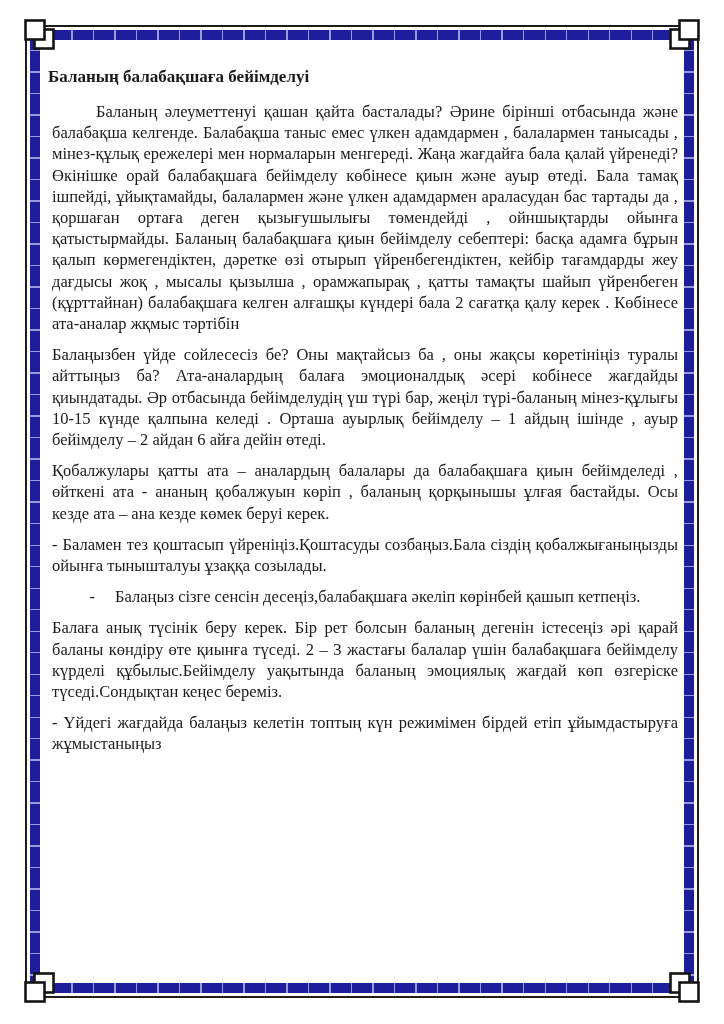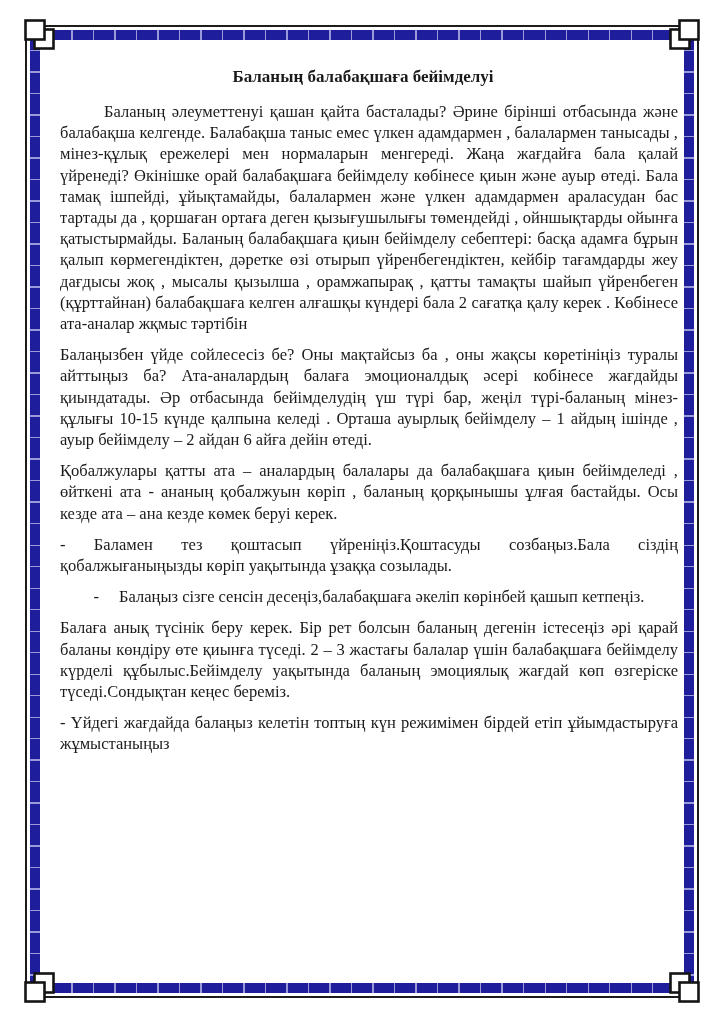--- a/index.html
+++ b/index.html
@@ -47,25 +47,25 @@
   .content {
     position: absolute;
     left: 48px; right: 46px; top: 66px;
     font-size: 16.5px;
     line-height: 21.2px;
     text-align: justify;
   }
   .doc-title {
     font-size: 17px;
     font-weight: bold;
-    text-align: center;
+    text-align: left;
     margin: 0 0 14px 0;
     line-height: 21px;
   }
-  .content p { margin: 0 0 10px 12px; }
+  .content p { margin: 0 0 10px 4px; }
   .para-indent { text-indent: 44px; }
   .bullet .marker { white-space: pre; }
   .bullet.tabbed { text-align: center; }
   .bullet.tabbed .marker { margin-right: 20px; }
 </style>
 </head>
 <body>
 
 <div class="page">
 
@@ -96,21 +96,21 @@
     <h1 class="doc-title">Баланың балабақшаға бейімделуі</h1>
 
     <p class="para-indent">Баланың әлеуметтенуі қашан қайта басталады? Әрине бірінші отбасында және балабақша келгенде. Балабақша таныс емес үлкен адамдармен , балалармен танысады , мінез-құлық ережелері мен нормаларын менгереді. Жаңа жағдайға бала қалай үйренеді? Өкінішке орай балабақшаға бейімделу көбінесе қиын және ауыр өтеді. Бала тамақ ішпейді, ұйықтамайды, балалармен және үлкен адамдармен араласудан бас тартады да , қоршаған ортаға деген қызығушылығы төмендейді , ойншықтарды ойынға қатыстырмайды. Баланың балабақшаға қиын бейімделу себептері: басқа адамға бұрын қалып көрмегендіктен, дәретке өзі отырып үйренбегендіктен, кейбір тағамдарды жеу дағдысы жоқ , мысалы қызылша , орамжапырақ , қатты тамақты шайып үйренбеген (құрттайнан) балабақшаға келген алғашқы күндері бала 2 сағатқа қалу керек . Көбінесе ата-аналар жқмыс тәртібін</p>
 
 
     <p>Балаңызбен үйде сойлесесіз бе? Оны мақтайсыз ба , оны жақсы көретініңіз туралы айттыңыз ба? Ата-аналардың балаға эмоционалдық әсері кобінесе жағдайды қиындатады. Әр отбасында бейімделудің үш түрі бар, жеңіл түрі-баланың мінез-құлығы 10-15 күнде қалпына келеді . Орташа ауырлық бейімделу – 1 айдың ішінде , ауыр бейімделу – 2 айдан 6 айға дейін өтеді.</p>
 
     <p>Қобалжулары қатты ата – аналардың балалары да балабақшаға қиын бейімделеді , өйткені ата - ананың қобалжуын көріп , баланың қорқынышы ұлғая бастайды. Осы кезде ата – ана кезде көмек беруі керек.</p>
 
 
-    <p class="bullet"><span class="marker">-</span> <span>Баламен тез қоштасып үйреніңіз.Қоштасуды созбаңыз.Бала сіздің қобалжығаныңызды көріп уақытында ұзаққа созылады.</span></p>
+    <p class="bullet"><span class="marker">-</span> <span>Баламен тез қоштасып үйреніңіз.Қоштасуды созбаңыз.Бала сіздің қобалжығаныңызды ойынға тынышталуы ұзаққа созылады.</span></p>
 
     <p class="bullet tabbed"><span class="marker">-</span><span>Балаңыз сізге сенсін десеңіз,балабақшаға әкеліп көрінбей қашып кетпеңіз.</span></p>
 
 
 
     <p>Балаға анық түсінік беру керек. Бір рет болсын баланың дегенін істесеңіз әрі қарай баланы көндіру өте қиынға түседі. 2 – 3 жастағы балалар үшін балабақшаға бейімделу күрделі құбылыс.Бейімделу уақытында баланың эмоциялық жағдай көп өзгеріске түседі.Сондықтан кеңес береміз.</p>
 
     <p class="bullet"><span class="marker">-</span> <span>Үйдегі жағдайда балаңыз келетін топтың күн режимімен бірдей етіп ұйымдастыруға жұмыстаныңыз</span></p>
   </div>
 

